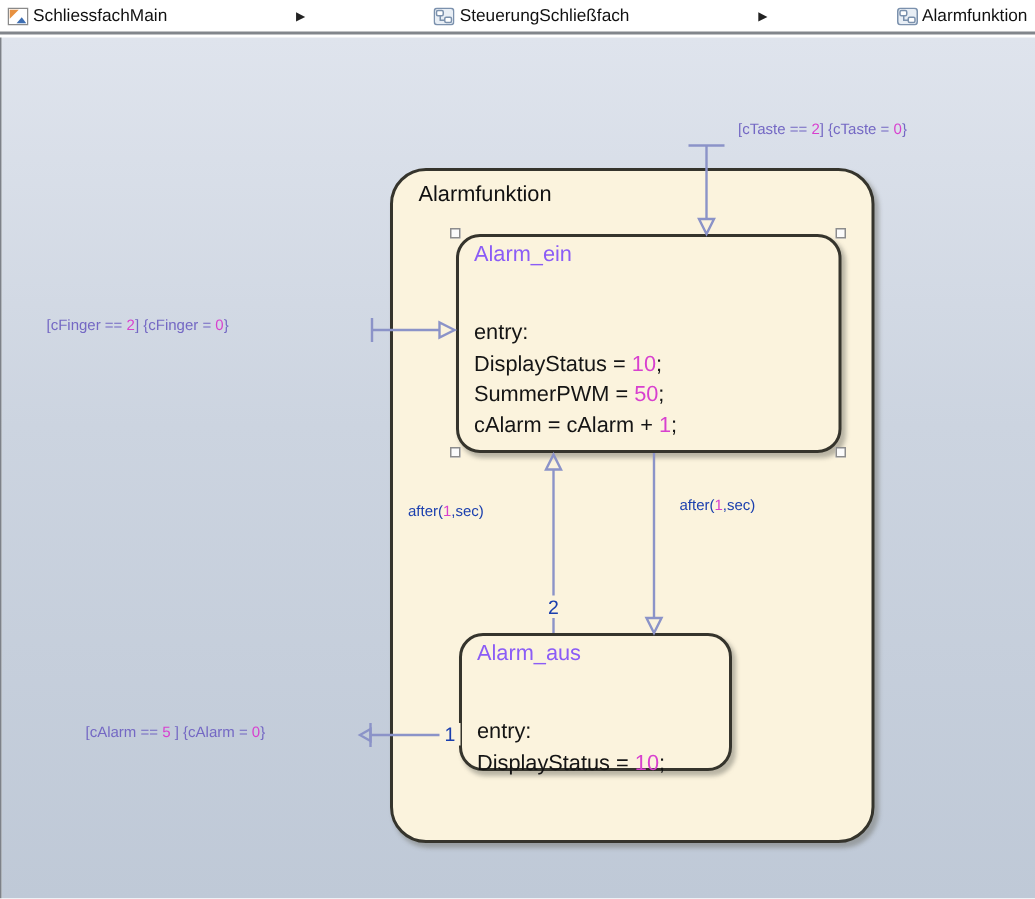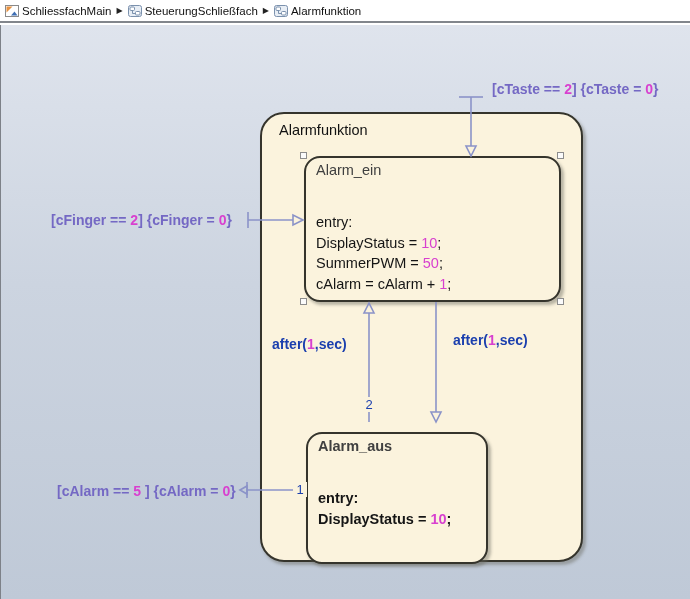--- a/index.html
+++ b/index.html
@@ -7,20 +7,21 @@
   body { font-family:"Liberation Sans", sans-serif; }
 
   .screen { position:relative; width:690px; height:599px; overflow:hidden; background:#ffffff; }
 
   
   .breadcrumb-bar {
     position:absolute; top:0; left:0; width:690px; height:23px;
     background:#ffffff; display:flex; align-items:center;
     padding:0 5px; font-size:11.5px; color:#111;
     border-bottom:2px solid #82868c;
+    justify-content:space-between;
   }
   .crumb { display:flex; align-items:center; gap:3px; cursor:pointer; }
   .crumb svg { display:block; }
   .crumb-sep { font-size:8px; color:#222; margin:0 5px; }
 
   
   .canvas {
     position:absolute; top:25px; left:0; width:690px; height:574px;
     background:linear-gradient(180deg,#dfe4ed 0%,#ccd4e0 45%,#bfc9d7 100%);
     border-left:1px solid #7d8188;
@@ -28,40 +29,40 @@
 
   
   .state {
     position:absolute; background:#fbf3dd;
     border:2px solid #35342c;
     box-shadow:2.5px 3px 3px rgba(105,105,95,0.45);
   }
   .state-outer { left:259px; top:87px; width:323px; height:450px; border-radius:24px; }
   .state-outer .state-title { padding:8px 0 0 17px; font-size:14.5px; color:#111; }
   .state-inner-ein { left:303px; top:131px; width:257px; height:146px; border-radius:16px; border-width:2.5px; }
-  .state-inner-aus { left:305px; top:407px; width:182px; height:132px; border-radius:16px;font-weight:bold; }
-  .state-inner-ein .state-title, .state-inner-aus .state-title { padding:4px 0 0 10px; font-size:14.5px; color:#404040; }
+  .state-inner-aus { left:305px; top:397px; width:182px; height:92px; border-radius:16px; }
+  .state-inner-ein .state-title, .state-inner-aus .state-title { padding:4px 0 0 10px; font-size:14.5px; color:#8b5cf6; }
   .state-body { padding:0 0 0 10px; font-size:14.5px; color:#151515;margin-top:34px; }
   .state-line { line-height:20.5px; white-space:nowrap; }
 
   .num { color:#d840cf; }
   .kw  { color:#1b3fae;text-align:right; }
 
   
   .handle {
     position:absolute; width:7px; height:7px;
     background:#fbfbfb; border:1px solid #8c8c8c;
   }
 
   
   .tlayer { position:absolute; top:0; left:0; width:690px; height:574px; }
 
   
   .t-label {
-    position:absolute; font-size:14px; color:#7468c4; white-space:nowrap; cursor:default;font-weight:bold;
+    position:absolute; font-size:10px; color:#7468c4; white-space:nowrap; cursor:default;
   }
   .t-label.after { color:#1b3fae; }
   .t-prio {
     position:absolute; font-size:13px; color:#1b3fae;
     background:#fbf3dd; width:14px; text-align:center; line-height:15px;
   }
 </style>
 </head>
 <body>
 
@@ -152,21 +153,21 @@
       </g>
 
       <g>
         <path d="M239 465 L246 461 V469 Z"></path>
         <path d="M246 457 V473"></path>
         <path d="M246 465 H305"></path>
       </g>
     </svg>
 
     <div class="t-label" style="left:491px; top:56px;"><span>[cTaste == </span><span class="num">2</span><span>] {cTaste = </span><span class="num">0</span><span>}</span></div>
-    <div class="t-label" style="left:30px;  top:187px;margin-left:20px;"><span>[cFinger == </span><span class="num">2</span><span>] {cFinger = </span><span class="num">0</span><span>}</span></div>
+    <div class="t-label" style="left:30px;  top:187px;"><span>[cFinger == </span><span class="num">2</span><span>] {cFinger = </span><span class="num">0</span><span>}</span></div>
     <div class="t-label" style="left:30px;  top:458px;margin-left:26px;"><span>[cAlarm == </span><span class="num">5</span><span> ] {cAlarm = </span><span class="num">0</span><span>}</span></div>
     <div class="t-label after" style="left:271px; top:311px;"><span class="kw">after(</span><span class="num">1</span><span class="kw">,sec)</span></div>
     <div class="t-label after" style="left:452px; top:307px;"><span class="kw">after(</span><span class="num">1</span><span class="kw">,sec)</span></div>
 
     <div class="t-prio" style="left:361px; top:372px;">2</div>
     <div class="t-prio" style="left:292px; top:457px;">1</div>
 
   </div>
 </div>
 

